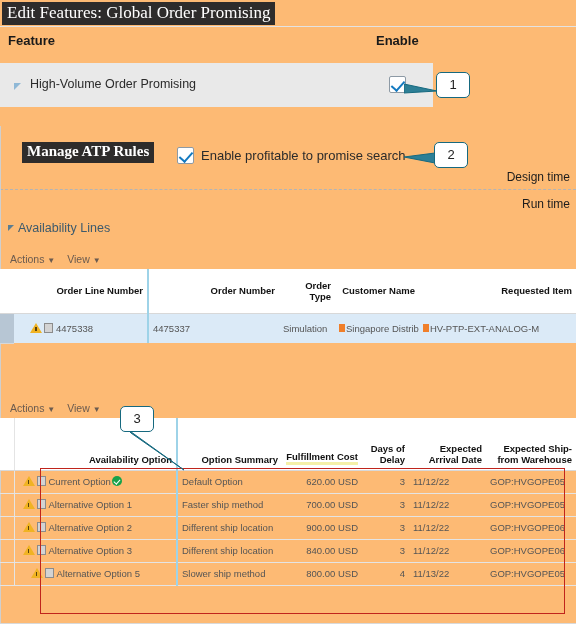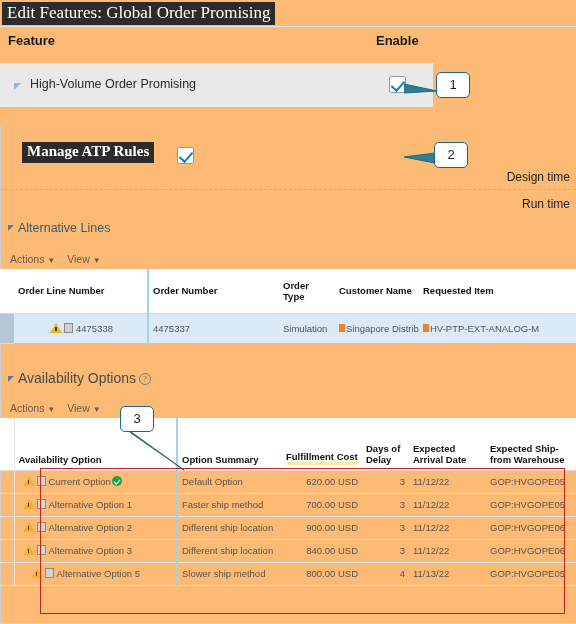--- a/index.html
+++ b/index.html
@@ -89,21 +89,21 @@
   .toolbar { position:absolute; font-size: 10.5px; color:#6b5b4f; }
   #toolbar-1 { left: 10px; top: 253px; }
   #toolbar-2 { left: 10px; top: 402px; }
   .tb-item { margin-right: 9px; }
   .tb-caret { font-size: 8px; }
 
   
   table { border-collapse: collapse; table-layout: fixed; }
   .grid { position:absolute; font-size: 9.5px; color:#4e4e4e; }
   .grid th {
-    font-size: 9.5px; color:#111; font-weight: bold; text-align: left;
+    font-size: 9.5px; color:#111; font-weight: bold; text-align: right;
     vertical-align: middle; padding: 4px 4px; background: #fff;
     border-bottom: 1px solid #d8d8d8;
   }
   .grid td {
     padding: 5px 4px; vertical-align: middle;
     border-bottom: 1px solid #e4e4e4; color:#555; font-size: 9.5px;
     white-space: nowrap; overflow:hidden;
   }
   .num { text-align: right; }
 
@@ -172,34 +172,35 @@
   </div>
   <span class="cbox" id="feature-check"></span>
 
   <svg class="leader" style="left:404px; top:80px;" width="40" height="20">
     <path d="M0,4 L33,11 L0,13 Z" fill="#2d7f96" stroke="#16697f" stroke-width="1"></path>
   </svg>
   <div class="callout" id="callout-1">1</div>
 
   <div class="chip" id="atp-chip">Manage ATP Rules</div>
   <span class="cbox" id="atp-check"></span>
+  <span id="atp-label">Enable profitable to promise search</span>
 
   <svg class="leader" style="left:404px; top:150px;" width="36" height="18">
     <path d="M0,7 L31,3 L31,13 Z" fill="#2d7f96" stroke="#16697f" stroke-width="1"></path>
   </svg>
   <div class="callout" id="callout-2">2</div>
 
   <div id="design-time">Design time</div>
   <div id="dash-sep"></div>
   <div id="run-time">Run time</div>
   <div id="left-edge"></div>
 
 
   <div class="sec-head" id="fulfill-head">
-    <span class="sec-arrow"></span><span>Alternative Lines</span>
+    <span class="sec-arrow"></span><span>Availability Lines</span>
   </div>
 
   <div class="toolbar" id="toolbar-1">
     <span class="tb-item"><span>Actions</span> <span class="tb-caret">▼</span></span>
     <span class="tb-item"><span>View</span> <span class="tb-caret">▼</span></span>
   </div>
 
   <table class="grid" id="flines">
     <colgroup>
       <col style="width:14px">
@@ -215,38 +216,35 @@
         <th>Order Line Number</th>
         <th class="divider">Order Number</th>
         <th>Order Type</th>
         <th>Customer Name</th>
         <th>Requested Item</th>
       </tr>
     </thead>
     <tbody>
       <tr>
         <td class="selcol"></td>
-        <td style="padding-left:36px">
+        <td style="padding-left:16px">
           <span class="warn-ico"></span><span class="doc-ico"></span><span>4475338</span>
         </td>
         <td class="divider">4475337</td>
         <td>Simulation</td>
         <td>
           <span class="flag-ico"></span><span>Singapore Distribu</span>
         </td>
         <td>
           <span class="flag-ico"></span><span>HV-PTP-EXT-ANALOG-M</span>
         </td>
       </tr>
     </tbody>
   </table>
 
-  <div class="sec-head" id="avail-head">
-    <span class="sec-arrow"></span><span>Availability Options</span><span class="help-ico">?</span>
-  </div>
 
   <div class="toolbar" id="toolbar-2">
     <span class="tb-item"><span>Actions</span> <span class="tb-caret">▼</span></span>
     <span class="tb-item"><span>View</span> <span class="tb-caret">▼</span></span>
   </div>
 
   <table class="grid" id="aopts">
     <colgroup>
       <col style="width:14px">
         <col style="width:163px">

